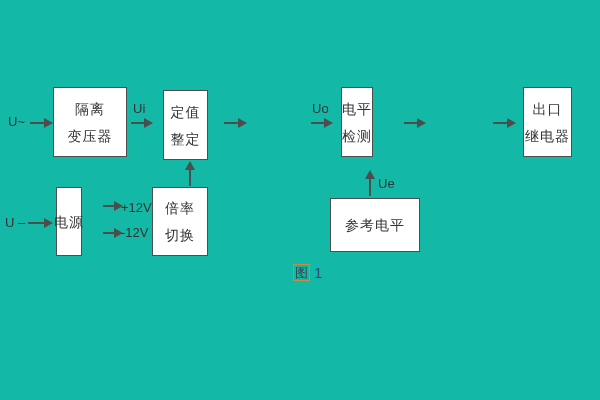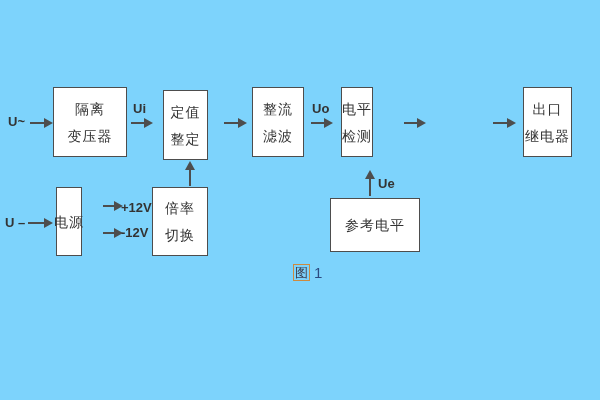--- a/index.html
+++ b/index.html
@@ -1,19 +1,19 @@
 <!DOCTYPE html>
 <html><head>
 <meta charset="utf-8">
 <style>
   html,body{margin:0;padding:0;background:#ffffff;}
   .canvas{
     position:relative;
     width:600px;height:400px;
-    background:#7dd3fc;
+    background:#14b8a6;
     font-family:"Liberation Sans","DejaVu Sans",sans-serif;
     overflow:hidden;
   }
   
   .block{
     position:absolute;
     box-sizing:border-box;
     border:1px solid #4d4d4d;
     background:#ffffff;
     display:flex;
@@ -56,21 +56,21 @@
     width:0;height:0;
     border-bottom:9px solid #4d4d4d;
     border-left:5px solid transparent;
     border-right:5px solid transparent;
   }
   
   .sig{
     position:absolute;
     color:#333333;
     font-size:13px;
-    font-weight:700;
+    font-weight:400;
     line-height:1;
     white-space:nowrap;
   }
   
   .caption{
     position:absolute;
     display:flex;
     align-items:center;
     line-height:1;
   }
@@ -96,24 +96,20 @@
   <div class="block" style="left:53px;top:87px;width:74px;height:70px">
     <span>隔离</span>
     <span>变压器</span>
   </div>
 
   <div class="block" style="left:163px;top:90px;width:45px;height:70px">
     <span>定值</span>
     <span>整定</span>
   </div>
 
-  <div class="block" style="left:252px;top:87px;width:52px;height:70px">
-    <span>整流</span>
-    <span>滤波</span>
-  </div>
 
   <div class="block" style="left:341px;top:87px;width:32px;height:70px">
     <span>电平</span>
     <span>检测</span>
   </div>
 
 
   <div class="block" style="left:523px;top:87px;width:49px;height:70px">
     <span>出口</span>
     <span>继电器</span>

